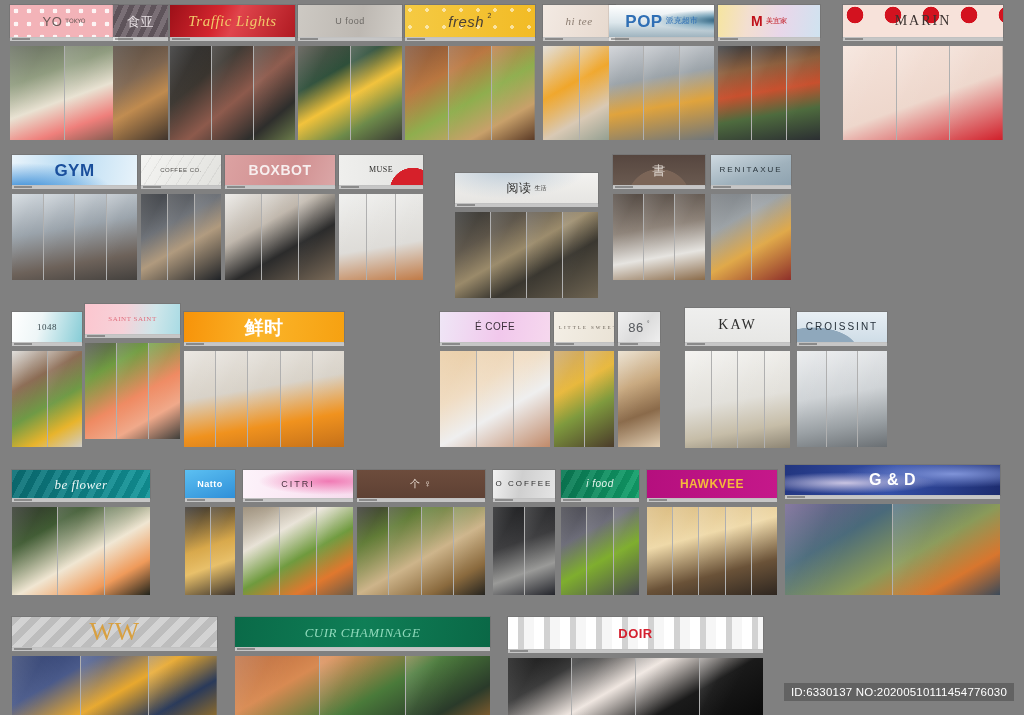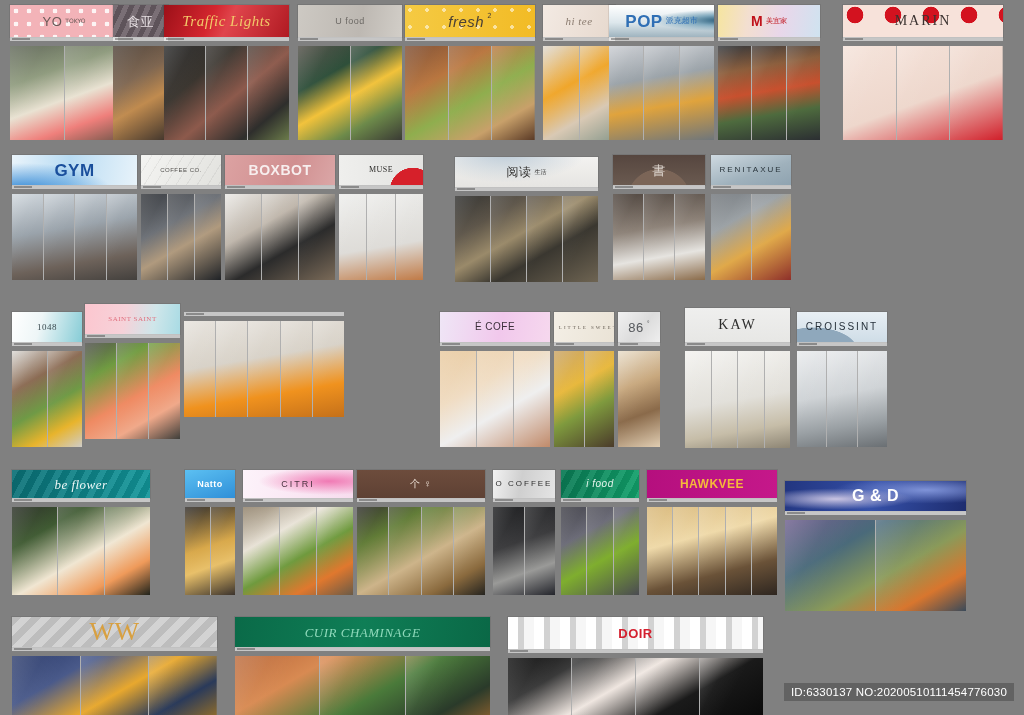--- a/index.html
+++ b/index.html
@@ -92,21 +92,21 @@
         <span class="lbl" style="color: rgb(230, 223, 226); font-family: &quot;Liberation Sans&quot;, sans-serif; font-size: 13px; font-style: normal; font-weight: 500; letter-spacing: 0.5px;">食亚</span>
       </div>
       <div class="tinybar"></div>
       <div class="facade" style="height: 94px; margin-top: 5px;">
         <div class="pane">
           <i style="background: linear-gradient(150deg, rgb(74, 61, 51) 0%, rgb(125, 101, 80) 35%, rgb(192, 139, 79) 60%, rgb(63, 52, 44) 100%) 0% 50% / 100% 100%;"></i>
           <i style="background: linear-gradient(118deg, rgba(255, 255, 255, 0.2) 0%, rgba(255, 255, 255, 0.03) 32%, rgba(255, 255, 255, 0) 55%);"></i>
         </div>
       </div>
     </div>
-    <div class="mock" style="left: 164px; top: 5px; width: 125px; height: 175px;">
+    <div class="mock" style="left: 170px; top: 5px; width: 125px; height: 175px;">
       <div class="sign" style="height: 32px; background: linear-gradient(115deg, rgb(156, 16, 24) 0%, rgb(212, 38, 47) 38%, rgb(224, 69, 76) 52%, rgb(176, 26, 34) 100%);">
         <span class="lbl" style="color: rgb(242, 201, 106); font-family: &quot;Liberation Serif&quot;, serif; font-size: 15px; font-style: italic; font-weight: 500; letter-spacing: 0.5px;">Traffic Lights</span>
       </div>
       <div class="tinybar"></div>
       <div class="facade" style="height: 94px; margin-top: 5px;">
         <div class="pane">
           <i style="background: linear-gradient(140deg, rgb(38, 38, 38) 0%, rgb(58, 53, 47) 30%, rgb(141, 90, 76) 55%, rgb(46, 46, 44) 80%, rgb(107, 123, 74) 100%) 0% 50% / 300% 100%;"></i>
           <i style="background: linear-gradient(118deg, rgba(255, 255, 255, 0.2) 0%, rgba(255, 255, 255, 0.03) 32%, rgba(255, 255, 255, 0) 55%);"></i>
         </div>
         <div class="pane">
@@ -311,21 +311,21 @@
         <div class="pane">
           <i style="background: linear-gradient(170deg, rgb(237, 237, 235) 0%, rgb(222, 220, 216) 60%, rgb(192, 122, 70) 100%) 50% 50% / 300% 100%;"></i>
           <i style="background: linear-gradient(118deg, rgba(255, 255, 255, 0.2) 0%, rgba(255, 255, 255, 0.03) 32%, rgba(255, 255, 255, 0) 55%);"></i>
         </div>
         <div class="pane">
           <i style="background: linear-gradient(170deg, rgb(237, 237, 235) 0%, rgb(222, 220, 216) 60%, rgb(192, 122, 70) 100%) 100% 50% / 300% 100%;"></i>
           <i style="background: linear-gradient(118deg, rgba(255, 255, 255, 0.2) 0%, rgba(255, 255, 255, 0.03) 32%, rgba(255, 255, 255, 0) 55%);"></i>
         </div>
       </div>
     </div>
-    <div class="mock" style="left: 428px; top: 157px; width: 170px; height: 125px; padding-left: 27px;">
+    <div class="mock" style="left: 428px; top: 173px; width: 170px; height: 125px; padding-left: 27px;">
       <div class="sign" style="height: 30px; background: radial-gradient(at 35% -20%, rgb(185, 201, 214) 0%, rgba(255, 255, 255, 0) 62%), linear-gradient(rgb(243, 242, 240), rgb(230, 229, 226));">
         <span class="lbl" style="color: rgb(46, 45, 43); font-family: &quot;Liberation Sans&quot;, sans-serif; font-size: 12px; font-style: normal; font-weight: 500; letter-spacing: 0.5px;">阅读</span>
         <span class="lbl" style="color: rgb(46, 45, 43); font-family: &quot;DejaVu Sans&quot;, sans-serif; font-size: 6px; margin-left: 3px; align-self: center; margin-top: 0px;">生活</span>
       </div>
       <div class="tinybar"></div>
       <div class="facade" style="height: 86px; margin-top: 5px;">
         <div class="pane">
           <i style="background: linear-gradient(150deg, rgb(42, 42, 40) 0%, rgb(92, 84, 72) 25%, rgb(154, 138, 106) 45%, rgb(58, 55, 48) 65%, rgb(110, 100, 82) 100%) 0% 50% / 400% 100%;"></i>
           <i style="background: linear-gradient(118deg, rgba(255, 255, 255, 0.2) 0%, rgba(255, 255, 255, 0.03) 32%, rgba(255, 255, 255, 0) 55%);"></i>
         </div>
@@ -409,20 +409,23 @@
           <i style="background: linear-gradient(150deg, rgb(74, 74, 70) 0%, rgb(110, 154, 62) 25%, rgb(239, 138, 98) 55%, rgb(240, 169, 138) 75%, rgb(62, 62, 58) 100%) 50% 50% / 300% 100%;"></i>
           <i style="background: linear-gradient(118deg, rgba(255, 255, 255, 0.2) 0%, rgba(255, 255, 255, 0.03) 32%, rgba(255, 255, 255, 0) 55%);"></i>
         </div>
         <div class="pane">
           <i style="background: linear-gradient(150deg, rgb(74, 74, 70) 0%, rgb(110, 154, 62) 25%, rgb(239, 138, 98) 55%, rgb(240, 169, 138) 75%, rgb(62, 62, 58) 100%) 100% 50% / 300% 100%;"></i>
           <i style="background: linear-gradient(118deg, rgba(255, 255, 255, 0.2) 0%, rgba(255, 255, 255, 0.03) 32%, rgba(255, 255, 255, 0) 55%);"></i>
         </div>
       </div>
     </div>
     <div class="mock" style="left: 184px; top: 312px; width: 160px; height: 135px;">
+      <div class="sign" style="height: 30px; background: linear-gradient(95deg, rgb(247, 147, 9) 0%, rgb(251, 180, 41) 48%, rgb(246, 161, 17) 100%);">
+        <span class="lbl" style="color: rgb(255, 255, 255); font-family: &quot;Liberation Sans&quot;, sans-serif; font-size: 19px; font-style: normal; font-weight: 700; letter-spacing: 0.5px;">鲜时</span>
+      </div>
       <div class="tinybar"></div>
       <div class="facade" style="height: 96px; margin-top: 5px;">
         <div class="pane">
           <i style="background: linear-gradient(170deg, rgb(230, 226, 220) 0%, rgb(216, 210, 200) 40%, rgb(240, 146, 30) 72%, rgb(196, 112, 26) 100%) 0% 50% / 500% 100%;"></i>
           <i style="background: linear-gradient(118deg, rgba(255, 255, 255, 0.2) 0%, rgba(255, 255, 255, 0.03) 32%, rgba(255, 255, 255, 0) 55%);"></i>
         </div>
         <div class="pane">
           <i style="background: linear-gradient(170deg, rgb(230, 226, 220) 0%, rgb(216, 210, 200) 40%, rgb(240, 146, 30) 72%, rgb(196, 112, 26) 100%) 25% 50% / 500% 100%;"></i>
           <i style="background: linear-gradient(118deg, rgba(255, 255, 255, 0.2) 0%, rgba(255, 255, 255, 0.03) 32%, rgba(255, 255, 255, 0) 55%);"></i>
         </div>
@@ -670,21 +673,21 @@
         <div class="pane">
           <i style="background: linear-gradient(165deg, rgb(216, 184, 122) 0%, rgb(239, 217, 168) 35%, rgb(106, 82, 56) 70%, rgb(46, 38, 32) 100%) 75% 50% / 500% 100%;"></i>
           <i style="background: linear-gradient(118deg, rgba(255, 255, 255, 0.2) 0%, rgba(255, 255, 255, 0.03) 32%, rgba(255, 255, 255, 0) 55%);"></i>
         </div>
         <div class="pane">
           <i style="background: linear-gradient(165deg, rgb(216, 184, 122) 0%, rgb(239, 217, 168) 35%, rgb(106, 82, 56) 70%, rgb(46, 38, 32) 100%) 100% 50% / 500% 100%;"></i>
           <i style="background: linear-gradient(118deg, rgba(255, 255, 255, 0.2) 0%, rgba(255, 255, 255, 0.03) 32%, rgba(255, 255, 255, 0) 55%);"></i>
         </div>
       </div>
     </div>
-    <div class="mock" style="left: 785px; top: 465px; width: 181px; height: 130px; margin-top: 16px;">
+    <div class="mock" style="left: 785px; top: 465px; width: 215px; height: 130px;">
       <div class="sign" style="height: 30px; background: radial-gradient(at 28% 60%, rgb(201, 196, 226) 0%, rgba(43, 63, 140, 0) 42%), radial-gradient(at 78% 30%, rgb(127, 147, 216) 0%, rgba(43, 63, 140, 0) 46%), linear-gradient(110deg, rgb(34, 53, 127) 0%, rgb(53, 80, 168) 50%, rgb(29, 44, 110) 100%);">
         <span class="lbl" style="color: rgb(255, 255, 255); font-family: &quot;Liberation Sans&quot;, sans-serif; font-size: 16px; font-style: normal; font-weight: 700; letter-spacing: 0.5px;">G &amp; D</span>
       </div>
       <div class="tinybar"></div>
       <div class="facade" style="height: 91px; margin-top: 5px;">
         <div class="pane">
           <i style="background: linear-gradient(150deg, rgb(106, 90, 138) 0%, rgb(74, 106, 122) 30%, rgb(138, 154, 90) 58%, rgb(216, 118, 46) 80%, rgb(58, 74, 90) 100%) 0% 50% / 200% 100%;"></i>
           <i style="background: linear-gradient(118deg, rgba(255, 255, 255, 0.2) 0%, rgba(255, 255, 255, 0.03) 32%, rgba(255, 255, 255, 0) 55%);"></i>
         </div>
         <div class="pane">

